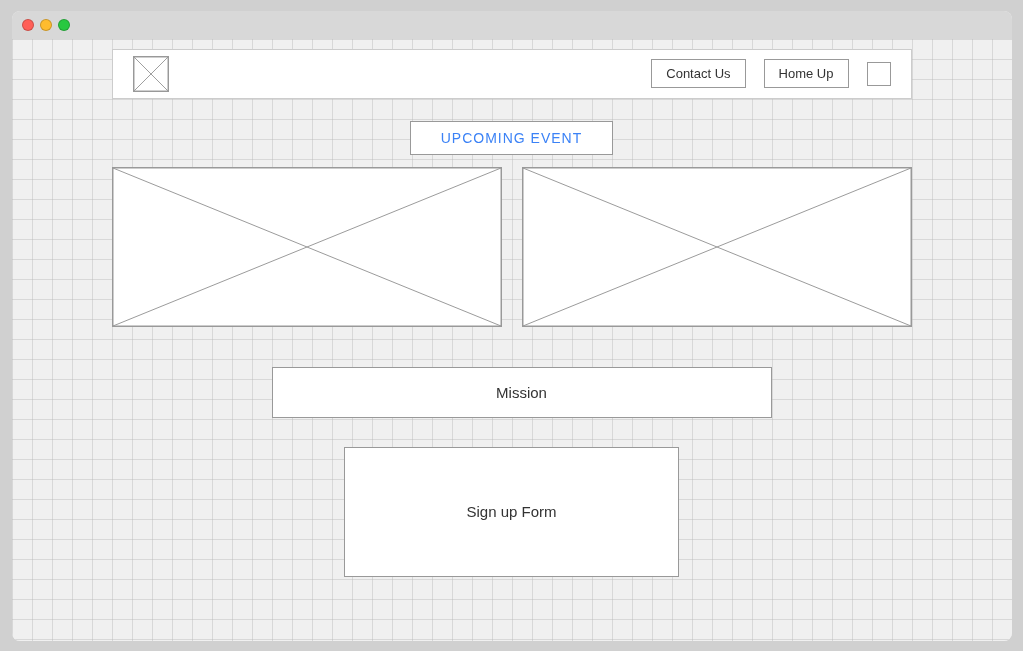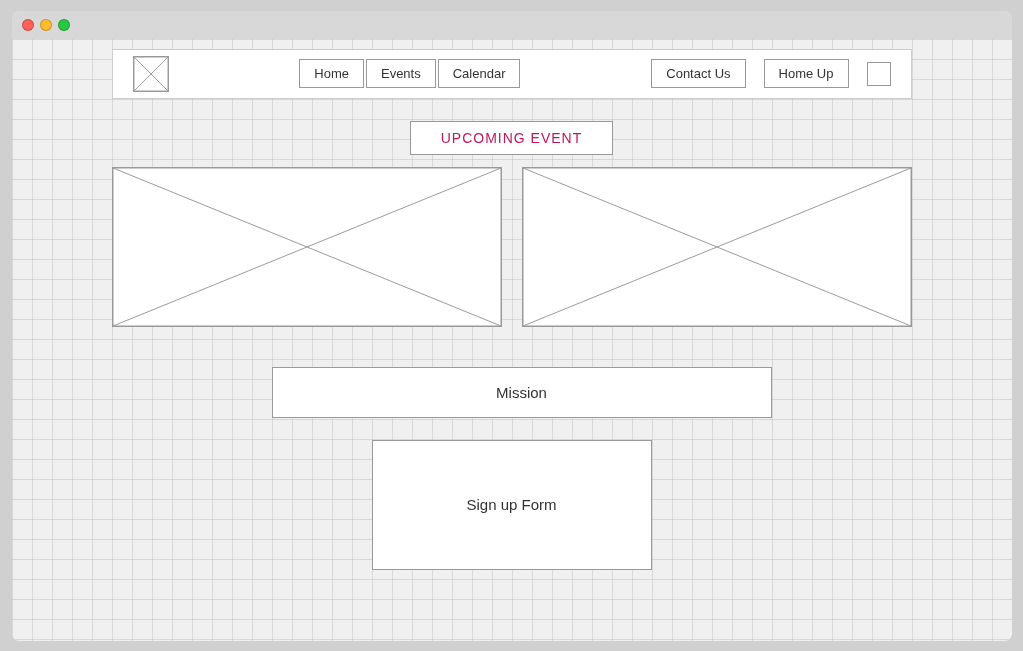--- a/index.html
+++ b/index.html
@@ -122,21 +122,21 @@
     .upcoming-label {
       text-align: center;
       margin-bottom: 20px;
     }
 
     .upcoming-label span {
       border: 1px solid #999;
       padding: 8px 30px;
       font-size: 14px;
       letter-spacing: 1px;
-      color: #be185d;
+      color: #3b82f6;
       background: #fff;
     }
 
     .images-row {
       display: flex;
       gap: 20px;
       margin-bottom: 40px;
     }
 
     .image-placeholder {
@@ -148,21 +148,21 @@
       overflow: hidden;
     }
 
     .image-placeholder svg {
       position: absolute;
       top: 0; left: 0;
       width: 100%; height: 100%;
     }
 
     .mission-section {
-      margin-bottom: 22px;
+      margin-bottom: 29px;
       padding-left: 20px;
     }
 
     .mission-box {
       border: 1px solid #999;
       background: #fff;
       padding: 16px;
       text-align: center;
       font-size: 15px;
       color: #333;
@@ -172,21 +172,21 @@
 
     .signup-section {
       display: flex;
       justify-content: center;
       margin-bottom: 30px;
     }
 
     .signup-box {
       border: 1px solid #999;
       background: #fff;
-      width: 280px;
+      width: 335px;
       height: 130px;
       display: flex;
       align-items: center;
       justify-content: center;
       font-size: 15px;
       color: #333;
     }
   </style>
 </head>
 <body>
@@ -202,25 +202,20 @@
 
     <nav class="navbar">
       <div class="navbar-logo">
         <svg viewBox="0 0 36 36" xmlns="http://www.w3.org/2000/svg">
           <rect x="0" y="0" width="36" height="36" fill="none" stroke="#999" stroke-width="1"></rect>
           <line x1="0" y1="0" x2="36" y2="36" stroke="#999" stroke-width="1"></line>
           <line x1="36" y1="0" x2="0" y2="36" stroke="#999" stroke-width="1"></line>
         </svg>
       </div>
 
-      <div class="navbar-nav">
-        <button class="nav-btn">Home</button>
-        <button class="nav-btn">Events</button>
-        <button class="nav-btn">Calendar</button>
-      </div>
 
       <div class="navbar-right">
         <button class="nav-btn">Contact Us</button>
         <button class="nav-btn">Home Up</button>
         <div class="navbar-square"></div>
       </div>
     </nav>
 
     <div class="main-content">
 

